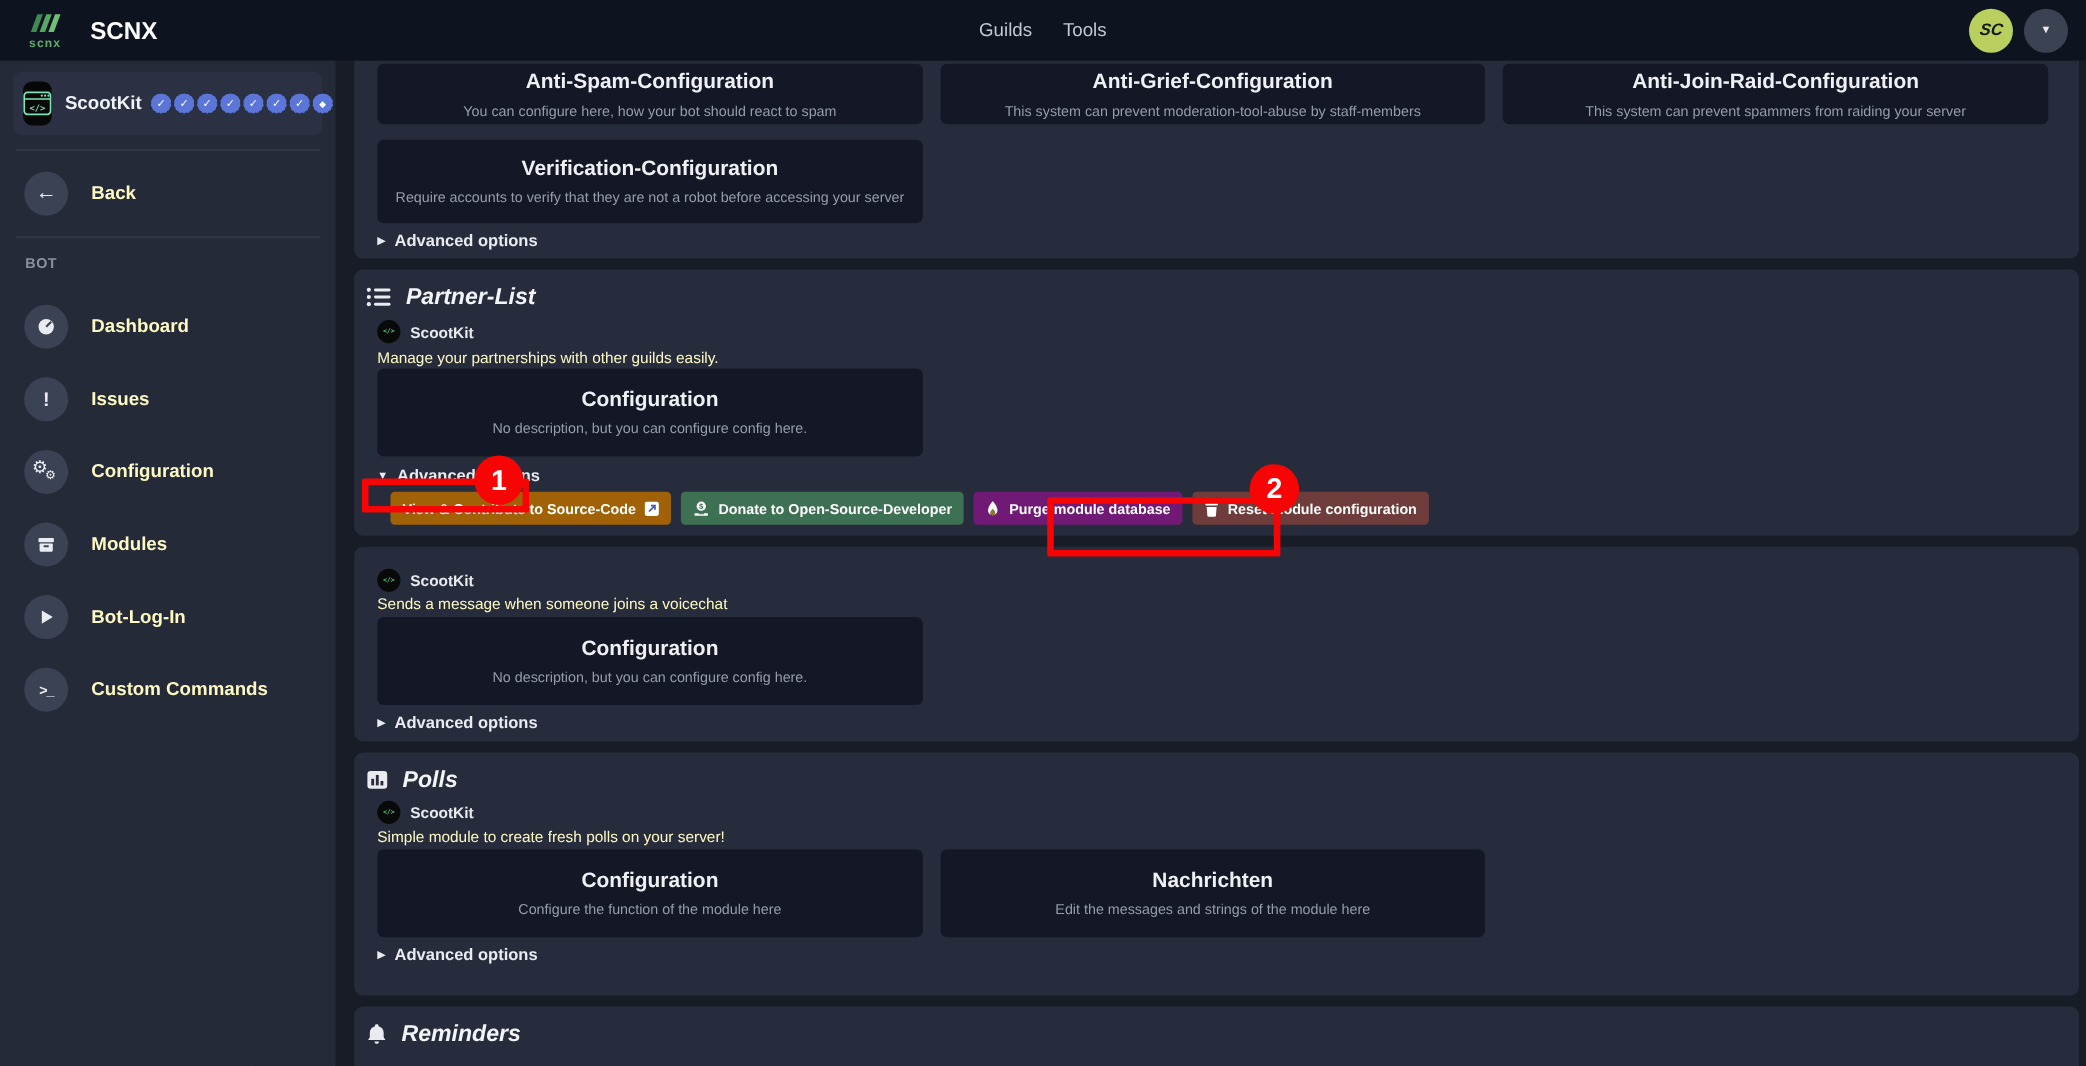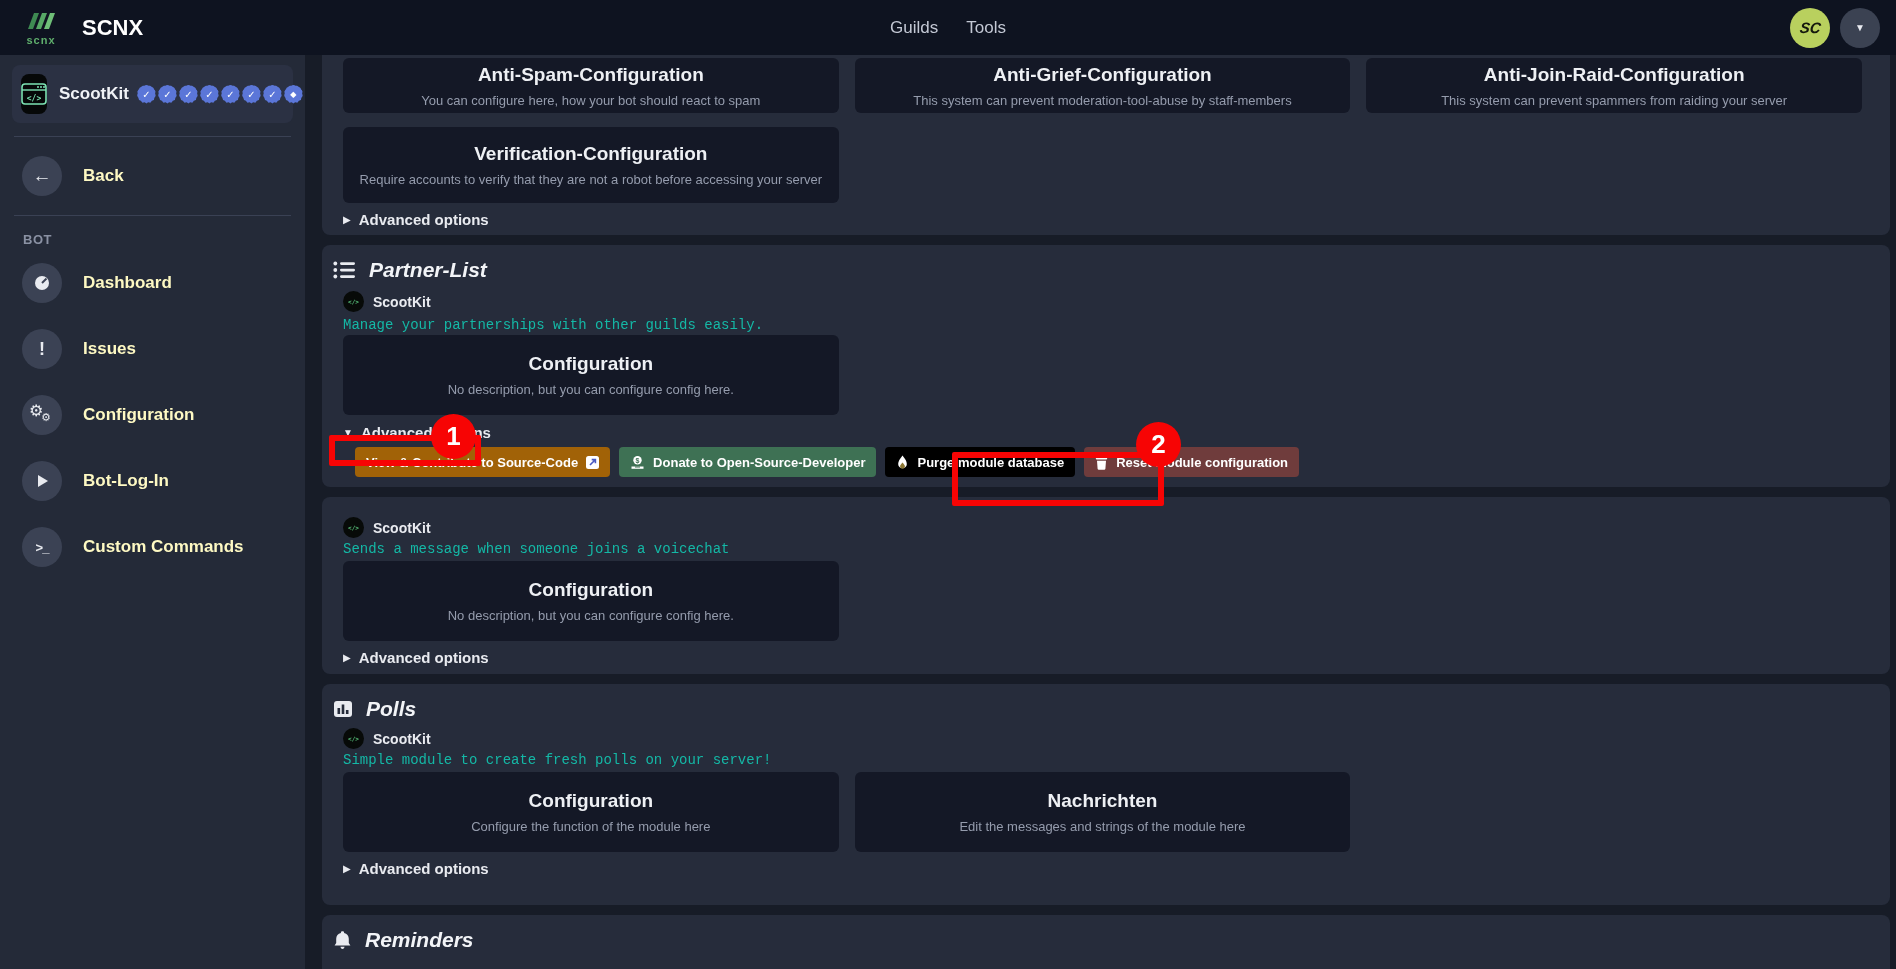--- a/index.html
+++ b/index.html
@@ -31,21 +31,21 @@
   .bot-name { font-size:17px; font-weight:bold; color:#f0f2f6; margin:0 8px 0 12px; }
   .badges { display:flex; gap:2px; align-items:center; }
   .badge-seal { width:19px; height:19px; border-radius:50%; background:#5b76d8; color:#fff;
     display:grid; place-items:center; font-size:10px; font-weight:bold;
     clip-path:polygon(50% 0%,61% 5%,73% 3%,80% 12%,92% 15%,93% 27%,100% 36%,96% 48%,100% 61%,92% 70%,90% 82%,79% 86%,71% 96%,59% 94%,50% 100%,41% 94%,29% 96%,21% 86%,10% 82%,8% 70%,0% 61%,4% 48%,0% 36%,7% 27%,8% 15%,20% 12%,27% 3%,39% 5%); }
   .divider { height:1px; background:#3a4154; margin:13px 2px; }
   .side-row { display:flex; align-items:center; gap:21px; padding:6px 10px; cursor:pointer; margin-bottom:14px; }
   .side-icon { width:40px; height:40px; min-width:40px; border-radius:50%; background:#3b4254;
     display:grid; place-items:center; color:#e9ebf0; }
   .side-label { font-size:17px; font-weight:bold; color:#fef9c3; }
-  .group-label { font-size:13px; font-weight:bold; color:#8a91a3; letter-spacing:0.5px; margin:16px 0 10px 11px; }
+  .group-label { font-size:13px; font-weight:bold; color:#8a91a3; letter-spacing:0.5px; margin:16px 0 24px 11px; }
   .icon-txt { font-weight:bold; color:#e9ebf0; }
   
   .main { position:absolute; left:322px; top:55px; width:1568px; display:flex; flex-direction:column; gap:10px; }
   .section { background:#262c3b; border-radius:8px; padding:13px 28px 12px 21px; }
   .section-top { border-radius:0 0 8px 8px; padding-top:3px; padding-bottom:7px; }
   .cards-grid { display:grid; grid-template-columns:repeat(3,1fr); gap:16px; }
   .card { background:#141826; border-radius:6px; display:flex; flex-direction:column; align-items:center;
     justify-content:center; text-align:center; padding:6px 10px; cursor:pointer; overflow:hidden; }
   .card-title { font-size:19px; font-weight:bold; color:#eef0f4; margin-bottom:7px; white-space:nowrap; }
   .card-desc { font-size:13px; color:#959cad; white-space:nowrap; }
@@ -55,28 +55,28 @@
   .adv-row { display:flex; align-items:center; gap:8px; cursor:pointer; width:max-content; }
   .adv-marker { font-size:10px; color:#e9ebf0; }
   .adv-label { font-size:15px; font-weight:bold; color:#e9ebf0; }
   .sec-header { display:flex; align-items:center; gap:13px; margin-left:-10px; height:24px;font-style:italic; }
   .sec-icon { color:#e9ebf0; display:grid; place-items:center; }
   .sec-title { font-size:21px; font-weight:bold; color:#f2f4f7; white-space:nowrap; }
   .owner-row { display:flex; align-items:center; gap:9px; }
   .mini-avatar { width:21px; height:21px; border-radius:50%; background:#070a08; display:grid; place-items:center;
     font-size:6px; font-weight:bold; color:#58c27a; font-family:"DejaVu Sans Mono",monospace; }
   .owner-name { font-size:14px; font-weight:bold; color:#e9ebf0; }
-  .sec-desc { font-size:14px; color:#14b8a6;font-family:Liberation Mono, monospace; }
+  .sec-desc { font-size:14px; color:#fef9c3; }
   .btn-row { display:flex; gap:9px; margin:6px 0 0 12px; }
   .btn { height:30px; border:none; border-radius:4px; color:#fff; font-family:inherit;
     font-size:13px; font-weight:bold; display:inline-flex; align-items:center; gap:8px;
     padding:0 11px; cursor:pointer; white-space:nowrap; }
   .btn-blue   { background:#a16207; }
   .btn-green  { background:#3e7154; }
-  .btn-olive  { background:#000000; }
+  .btn-olive  { background:#701a75; }
   .btn-maroon { background:#6f3c3c; }
   
   .m-owner  { margin-top:9px; }  .m-owner3 { margin-top:7px; }
   .m-desc   { margin-top:5px; }  .m-desc3  { margin-top:3px; }
   .m-card2  { margin-top:2px; }  .m-card3  { margin-top:4px; }
   .m-adv1   { margin-top:8px; }  .m-adv2   { margin-top:9px; }  .m-adv3 { margin-top:8px; }
   .pb2 { padding-bottom:10px; }  .pb3 { padding-bottom:8px; }   .pb4 { padding-bottom:28px; }
   
   .ann-rect { position:absolute; border:6px solid #f70404; border-radius:2px; z-index:40; pointer-events:none; }
   .ann-rect1 { left:329px; top:435px; width:152px; height:31px; }
@@ -167,20 +167,30 @@
   </div>
   <div class="side-row">
     <div class="side-icon" style="position:relative;">
       <span class="icon-txt" style="font-size:16px; position:absolute; left:7px; top:6px;">⚙</span>
       <span class="icon-txt" style="font-size:11px; position:absolute; left:19px; top:16px;">⚙</span>
     </div>
     <span class="side-label">Configuration</span>
   </div>
   <div class="side-row">
     <div class="side-icon">
+      <svg width="18" height="18" viewBox="0 0 18 18">
+        <rect x="2" y="3" width="14" height="4" rx="1" fill="#e9ebf0"></rect>
+        <rect x="3" y="8" width="12" height="7.5" rx="1" fill="#e9ebf0"></rect>
+        <rect x="6.5" y="9.6" width="5" height="1.8" rx="0.9" fill="#3b4254"></rect>
+      </svg>
+    </div>
+    <span class="side-label">Modules</span>
+  </div>
+  <div class="side-row">
+    <div class="side-icon">
       <svg width="16" height="16" viewBox="0 0 16 16">
           <polygon points="4,2 14,8 4,14" fill="#e9ebf0"></polygon>
         </svg>
     </div>
     <span class="side-label">Bot-Log-In</span>
   </div>
   <div class="side-row">
     <div class="side-icon">
       <span class="icon-txt" style="font-size:13px; letter-spacing:-1px;">&gt;_</span>
     </div>

